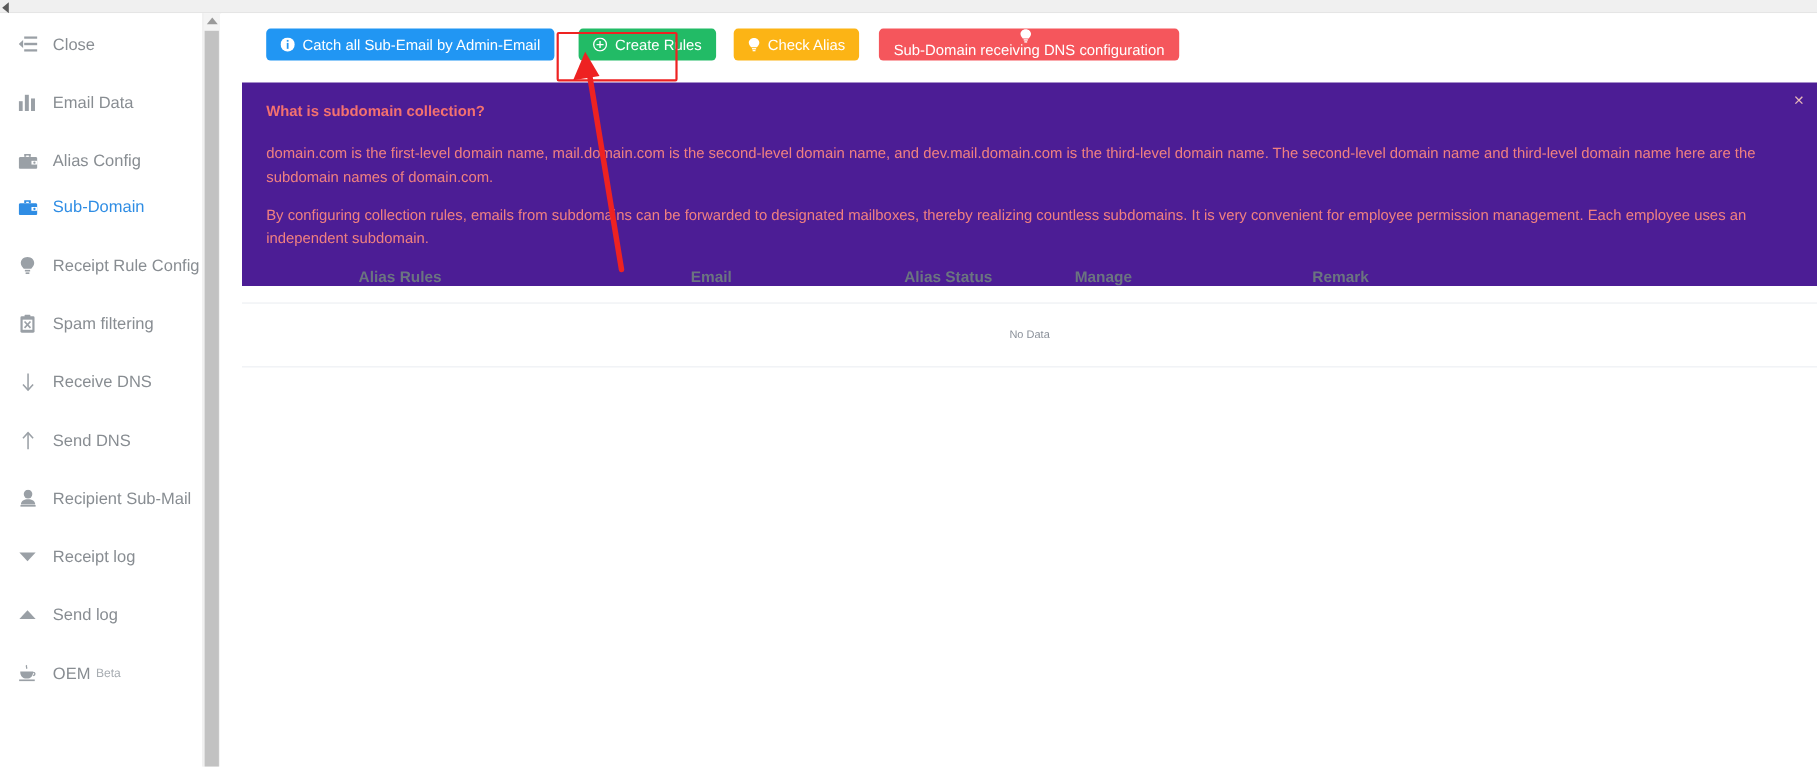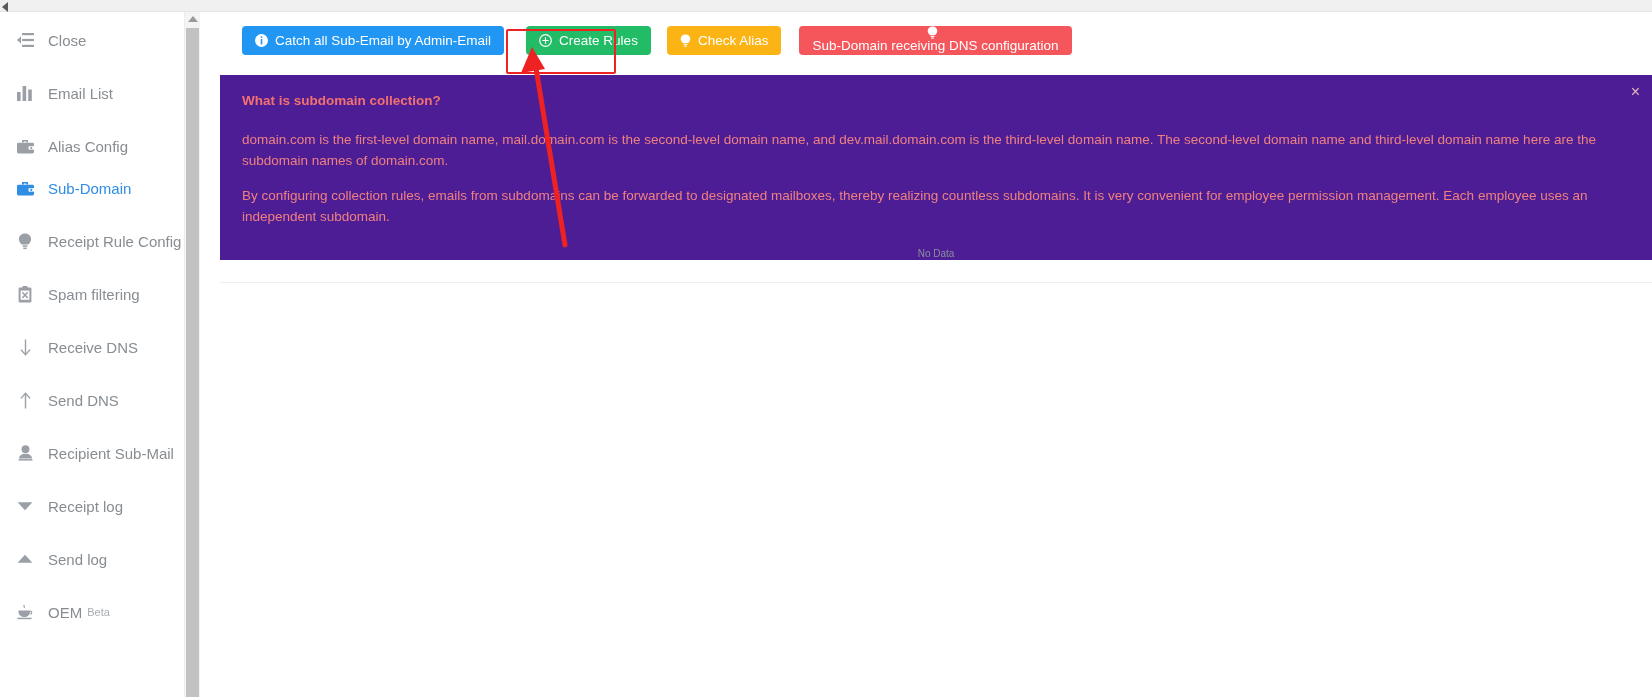--- a/index.html
+++ b/index.html
@@ -201,21 +201,21 @@
     </div>
 
     <div class="nav-item">
       <span class="nav-icon">
         <svg width="16" height="15" viewBox="0 0 16 15">
             <rect x="0" y="6" width="3.6" height="9" fill="#9aa0a6"></rect>
             <rect x="5.6" y="0" width="3.6" height="15" fill="#9aa0a6"></rect>
             <rect x="11.2" y="3.5" width="3.6" height="11.5" fill="#9aa0a6"></rect>
           </svg>
       </span>
-      <span class="nav-label">Email List</span>
+      <span class="nav-label">Email Data</span>
     </div>
 
     <div class="nav-item">
       <span class="nav-icon">
         <svg width="17" height="15" viewBox="0 0 17 15">
             <path d="M5 1 L11 1 L11 3.6 L9.2 3.6 L9.2 2.4 L6.8 2.4 L6.8 3.6 L5 3.6 Z" fill="#9aa0a6"></path>
             <rect x="0" y="3.8" width="17" height="10.6" rx="1.4" fill="#9aa0a6"></rect>
             <rect x="11.6" y="7.2" width="5.4" height="3.4" fill="#ffffff"></rect>
             <circle cx="14.3" cy="8.9" r="1.05" fill="#9aa0a6"></circle>
           </svg>
@@ -384,20 +384,27 @@
     </div>
 
     <div class="alert">
       <div class="alert-title">What is subdomain collection?</div>
       <div class="alert-p">domain.com is the first-level domain name, mail.domain.com is the second-level domain name, and dev.mail.domain.com is the third-level domain name. The second-level domain name and third-level domain name here are the subdomain names of domain.com.</div>
       <div class="alert-p">By configuring collection rules, emails from subdomains can be forwarded to designated mailboxes, thereby realizing countless subdomains. It is very convenient for employee permission management. Each employee uses an independent subdomain.</div>
       <div class="alert-close">×</div>
     </div>
 
     <div class="table">
+      <div class="thead">
+        <div class="th th-0">Alias Rules</div>
+        <div class="th th-1">Email</div>
+        <div class="th th-2">Alias Status</div>
+        <div class="th th-3">Manage</div>
+        <div class="th th-4">Remark</div>
+      </div>
       <div class="tbody">
         <span class="no-data">No Data</span>
       </div>
     </div>
 
   </div>
 
   <svg class="annot" viewBox="0 0 1652 697">
     <path d="M565 245 L535 62" stroke="#ee2222" stroke-width="5" fill="none" stroke-linecap="round"></path>
     <path d="M532 47 L521 73 L545 69 Z" fill="#ee2222"></path>

